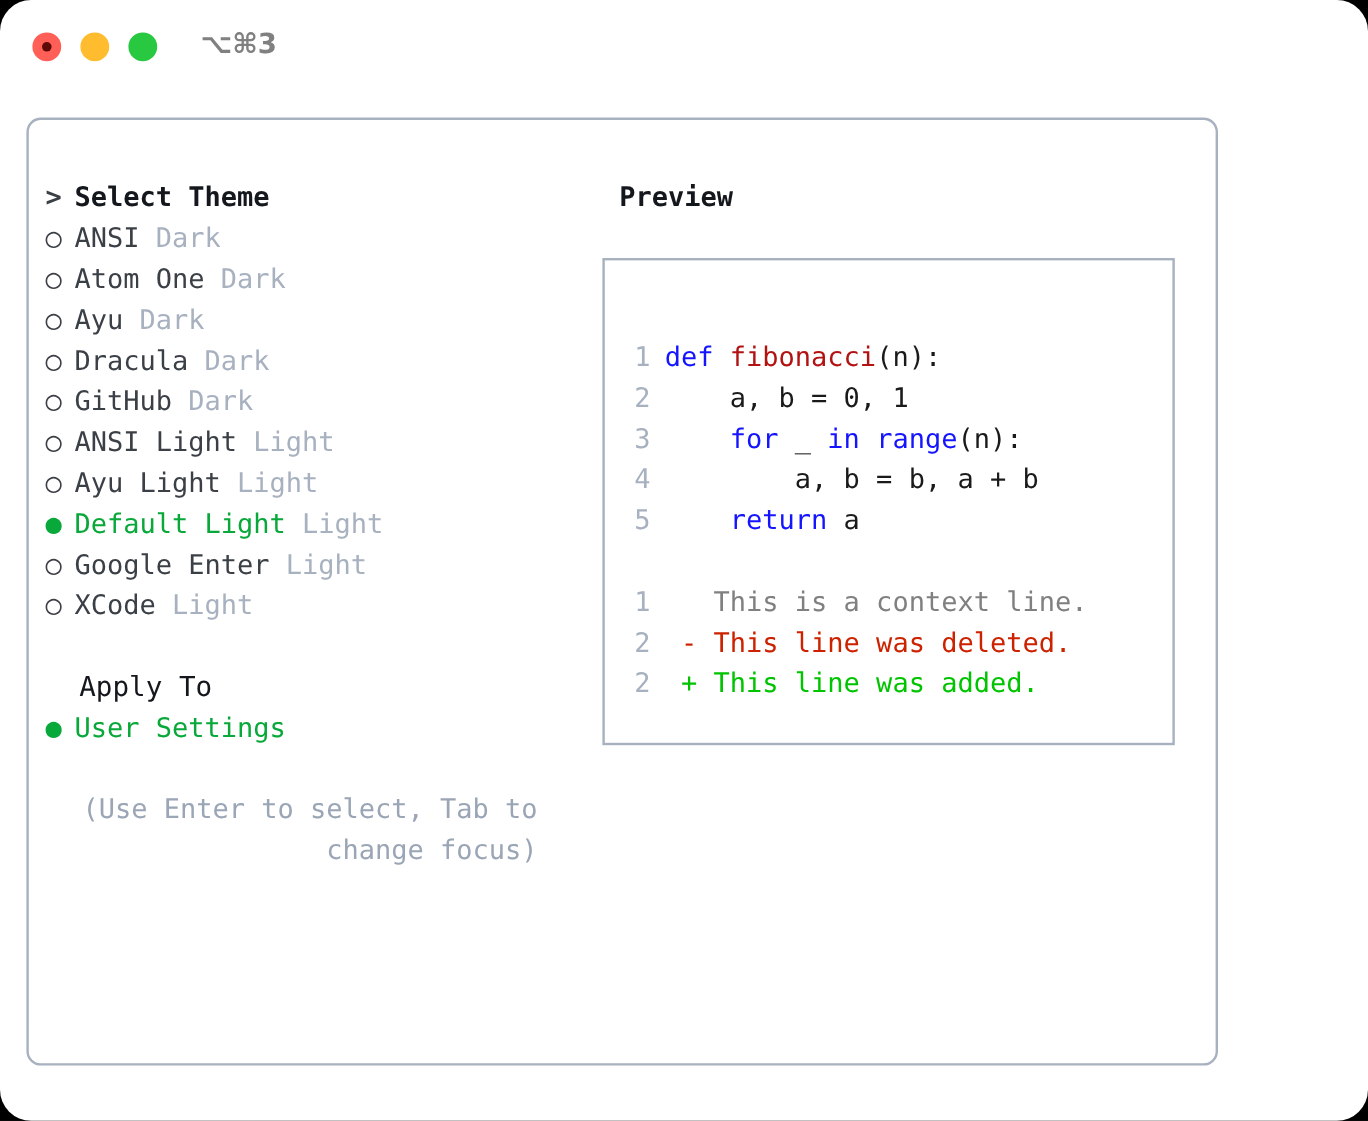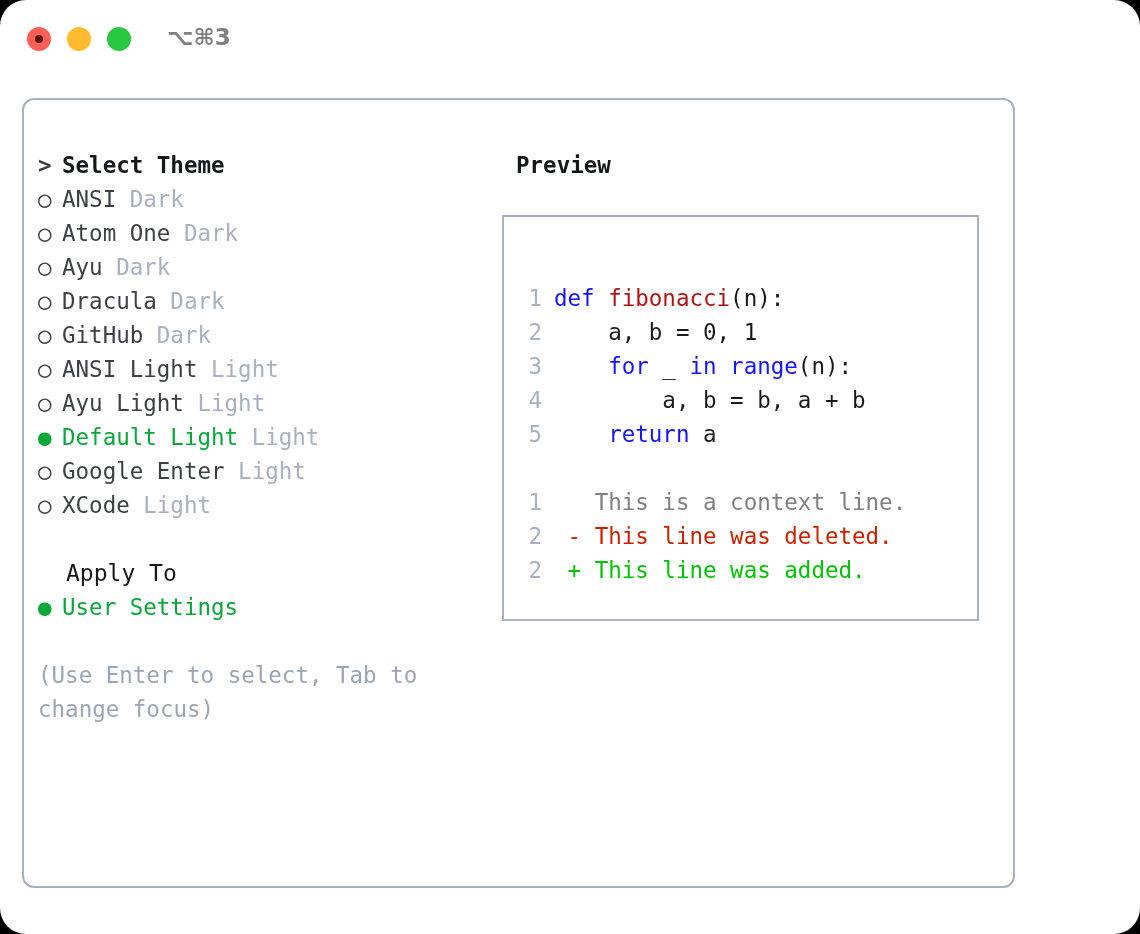--- a/index.html
+++ b/index.html
@@ -110,20 +110,21 @@
     padding-left: 28px;
   }
   .spacer { height: 34px; }
 
   #hint {
     margin-top: 34px;
     font-size: 22.5px;
     line-height: 34px;
     color: #9aa5b5;
     width: 410px;
+    text-align: right;
   }
 
   
   #right-col {
     position: absolute;
     left: 478px;
     top: 48px;
     width: 500px;
   }
   #preview-title {

